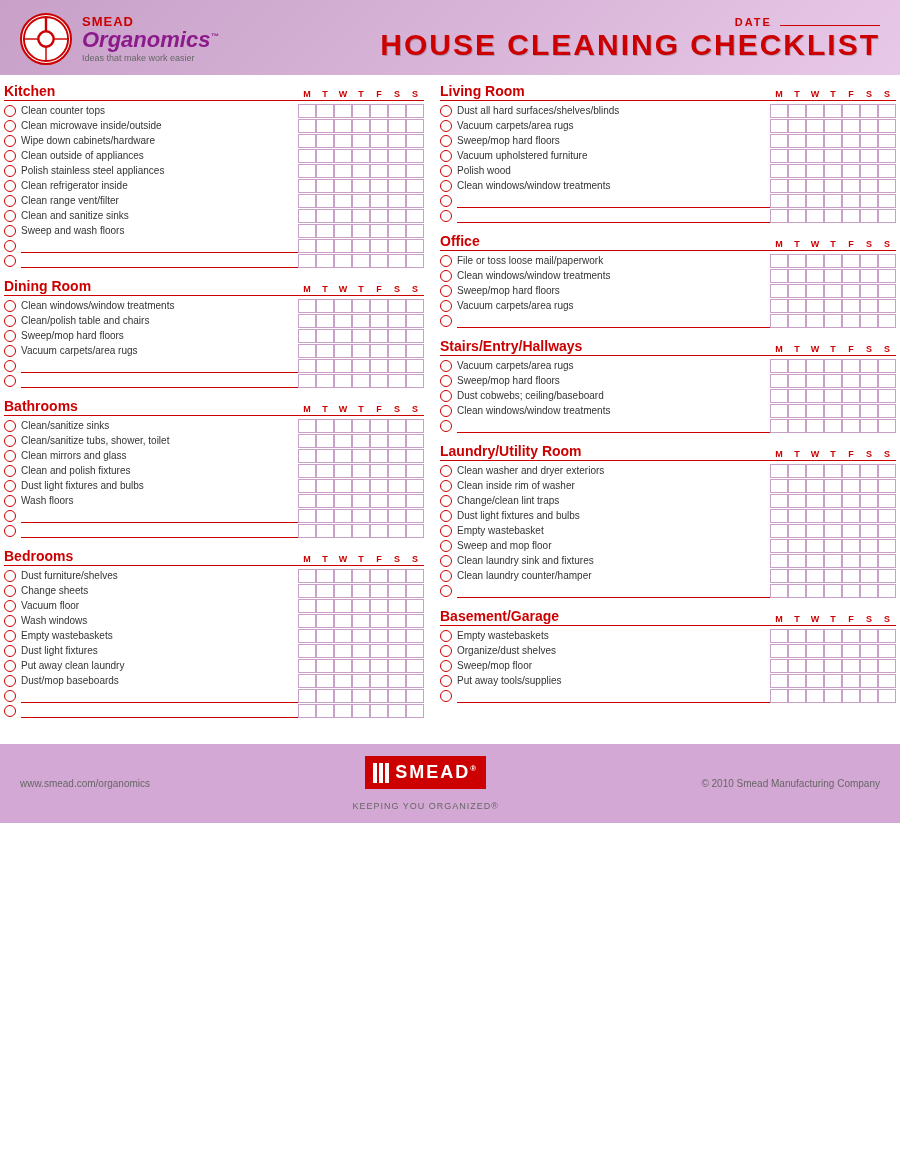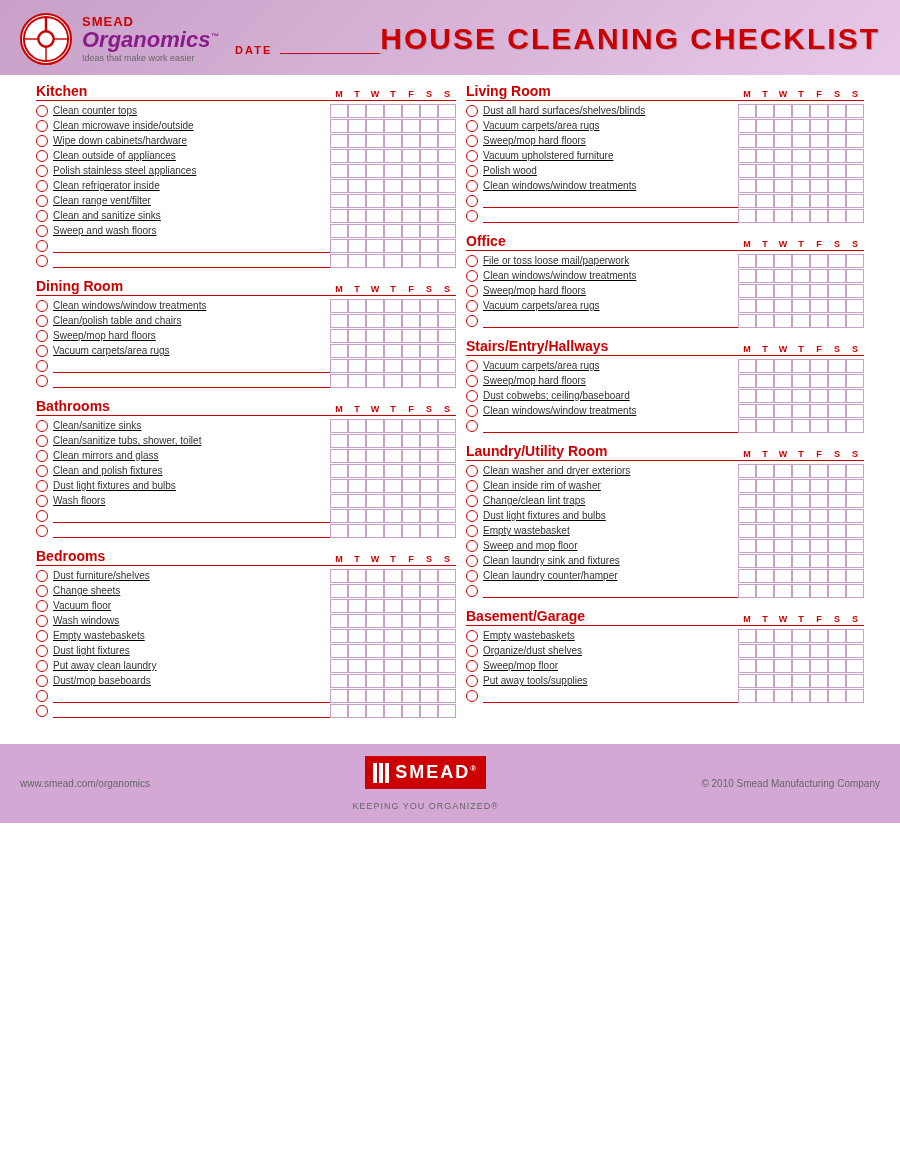--- a/index.html
+++ b/index.html
@@ -58,21 +58,21 @@
       font-size: 8px;
       vertical-align: super;
     }
     .tagline {
       font-size: 9px;
       color: #666;
       margin-top: 2px;
     }
     .title-area {
       display: flex;
-      flex-direction: row;
+      flex-direction: column;
       align-items: flex-end;
     }
     .date-line {
       font-size: 11px;
       font-weight: bold;
       color: #c00;
       letter-spacing: 2px;
       margin-bottom: 5px;
     }
     .date-underline {
@@ -85,23 +85,23 @@
       font-size: 30px;
       font-weight: 900;
       color: #c00;
       text-transform: uppercase;
       letter-spacing: 2px;
       text-shadow: 1px 1px 0 rgba(0,0,0,0.2);
     }
 
     
     .content {
-      padding: 8px 36px;
-      display: flex;
-      gap: 10px;
+      padding: 8px 4px;
+      display: flex;
+      gap: 16px;
     }
     .col-left {
       width: 420px;
       flex-shrink: 0;
     }
     .col-right {
       flex: 1;
     }
 
     
@@ -131,21 +131,20 @@
       font-size: 9px;
       font-weight: bold;
       color: #c00;
     }
 
     
     .checklist-item {
       display: flex;
       align-items: center;
       margin-bottom: 1px;
-      text-decoration: underline;
     }
     .circle-icon {
       width: 12px;
       height: 12px;
       border: 1.5px solid #c00;
       border-radius: 50%;
       flex-shrink: 0;
       margin-right: 5px;
     }
     .item-text {

